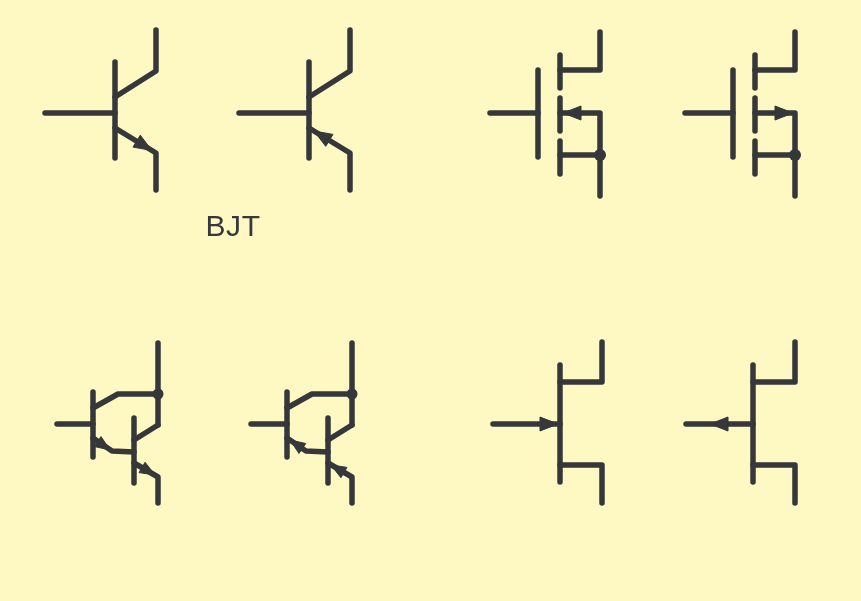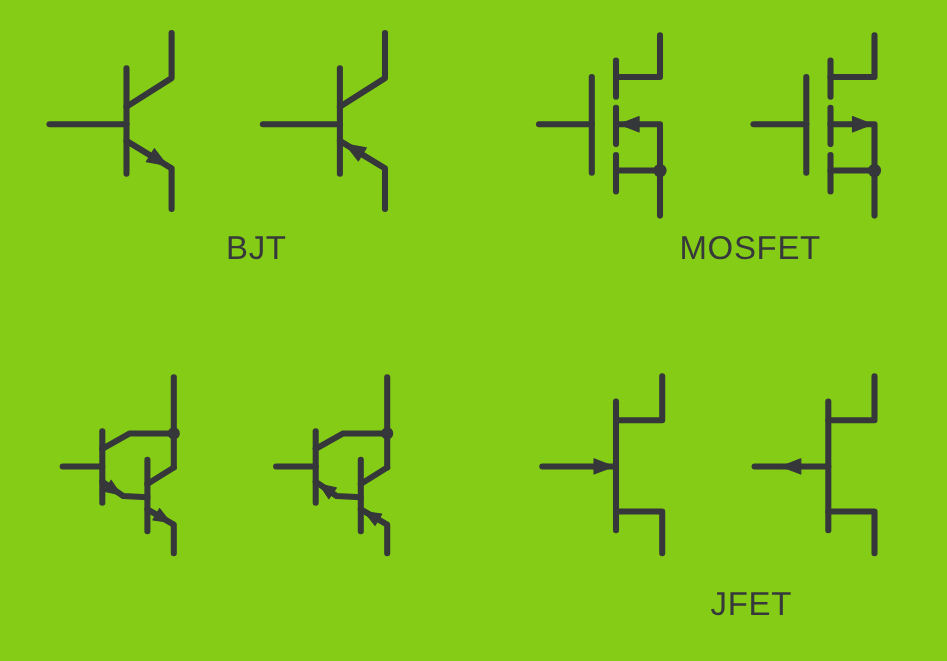--- a/index.html
+++ b/index.html
@@ -5,21 +5,21 @@
   html, body {
     margin: 0;
     padding: 0;
     background: #ffffff;
     font-family: "Liberation Sans", sans-serif;
   }
   .canvas {
     position: relative;
     width: 861px;
     height: 601px;
-    background: #84cc16;
+    background: #fef9c3;
     overflow: hidden;
   }
   .canvas svg {
     position: absolute;
     left: 0;
     top: 0;
   }
   .sym-label {
     position: absolute;
     transform: translate(-50%, -50%);
@@ -112,15 +112,13 @@
     <g id="g-jfet-p">
         <polyline points="753,365 753,482" fill="none" stroke="#35373a" stroke-width="5.5" stroke-linecap="round" stroke-linejoin="round"></polyline>
         <polyline points="686,424 753,424" fill="none" stroke="#35373a" stroke-width="5.5" stroke-linecap="round" stroke-linejoin="round"></polyline>
         <polyline points="753,382 795,382 795,342" fill="none" stroke="#35373a" stroke-width="5.5" stroke-linecap="round" stroke-linejoin="round"></polyline>
         <polyline points="753,465 795,465 795,503" fill="none" stroke="#35373a" stroke-width="5.5" stroke-linecap="round" stroke-linejoin="round"></polyline>
         <polygon points="710,424 728,417 728,431" fill="#35373a" stroke="#35373a" stroke-width="1" stroke-linejoin="round"></polygon>
       </g>
   </svg>
 
   <div class="sym-label" style="left:233px; top:226px;">BJT</div>
-  <div class="sym-label" style="left:682px; top:226px;">MOSFET</div>
-  <div class="sym-label" style="left:683px; top:550px;">JFET</div>
 </div>
 
 </body></html>

